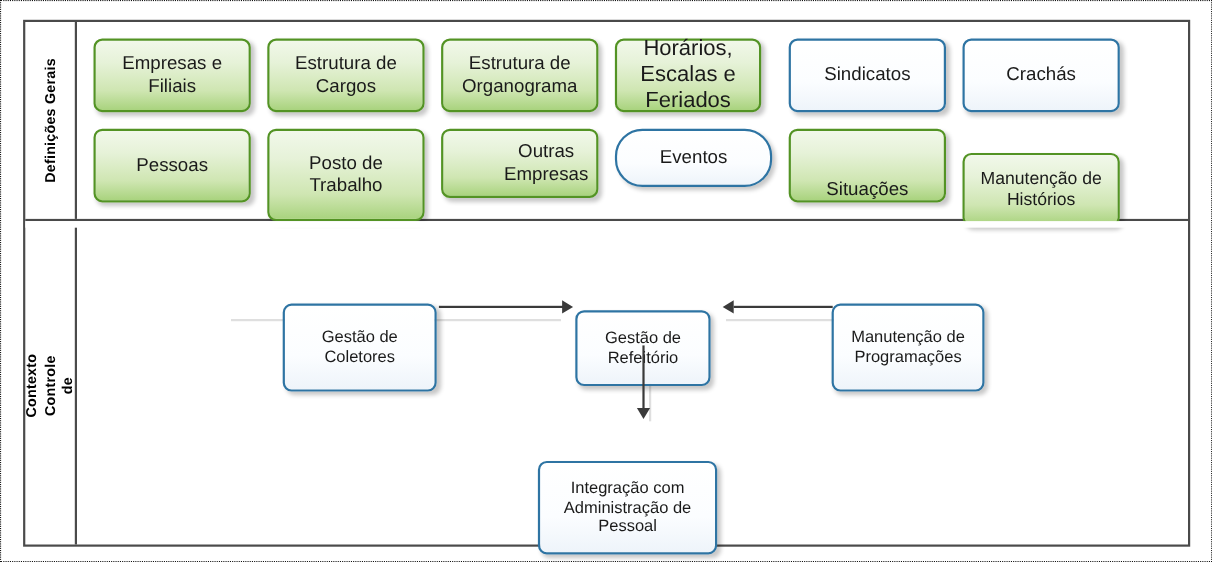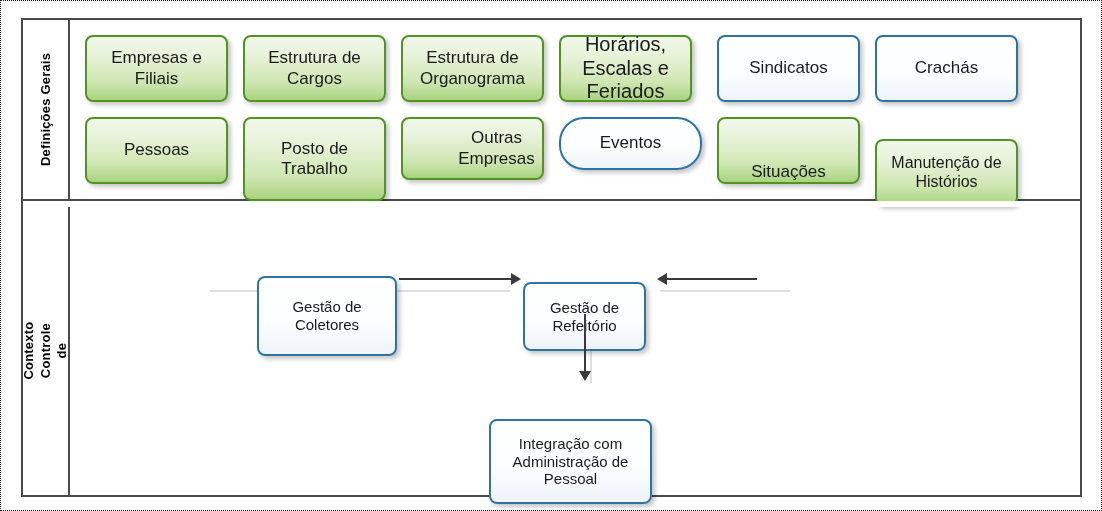--- a/index.html
+++ b/index.html
@@ -239,20 +239,23 @@
         <div class="arrow-line arrow-v arrow-shadow" style="left:520px; top:104px; width:2px; height:72px;"></div>
 
         <div class="node blue flow" style="left:187px; top:32px; width:140px; height:80px;">
           <span class="lbl">Gestão de Coletores</span>
         </div>
 
         <div class="node blue flow" style="left:453px; top:38px; width:123px; height:69px;">
           <span class="lbl">Gestão de Refeitório</span>
         </div>
 
+        <div class="node blue flow" style="left:686px; top:32px; width:139px; height:80px;">
+          <span class="lbl">Manutenção de Programações</span>
+        </div>
 
         <div class="node blue flow" style="left:419px; top:175px; width:163px; height:85px;">
           <span class="lbl">Integração com Administração de Pessoal</span>
         </div>
 
         <div class="arrow-line arrow-h" style="left:329px; top:71px; width:113px;"></div>
         <div class="arrow-head right" style="left:441px; top:66px;"></div>
 
         <div class="arrow-line arrow-h" style="left:597px; top:71px; width:90px;"></div>
         <div class="arrow-head left" style="left:587px; top:66px;"></div>

